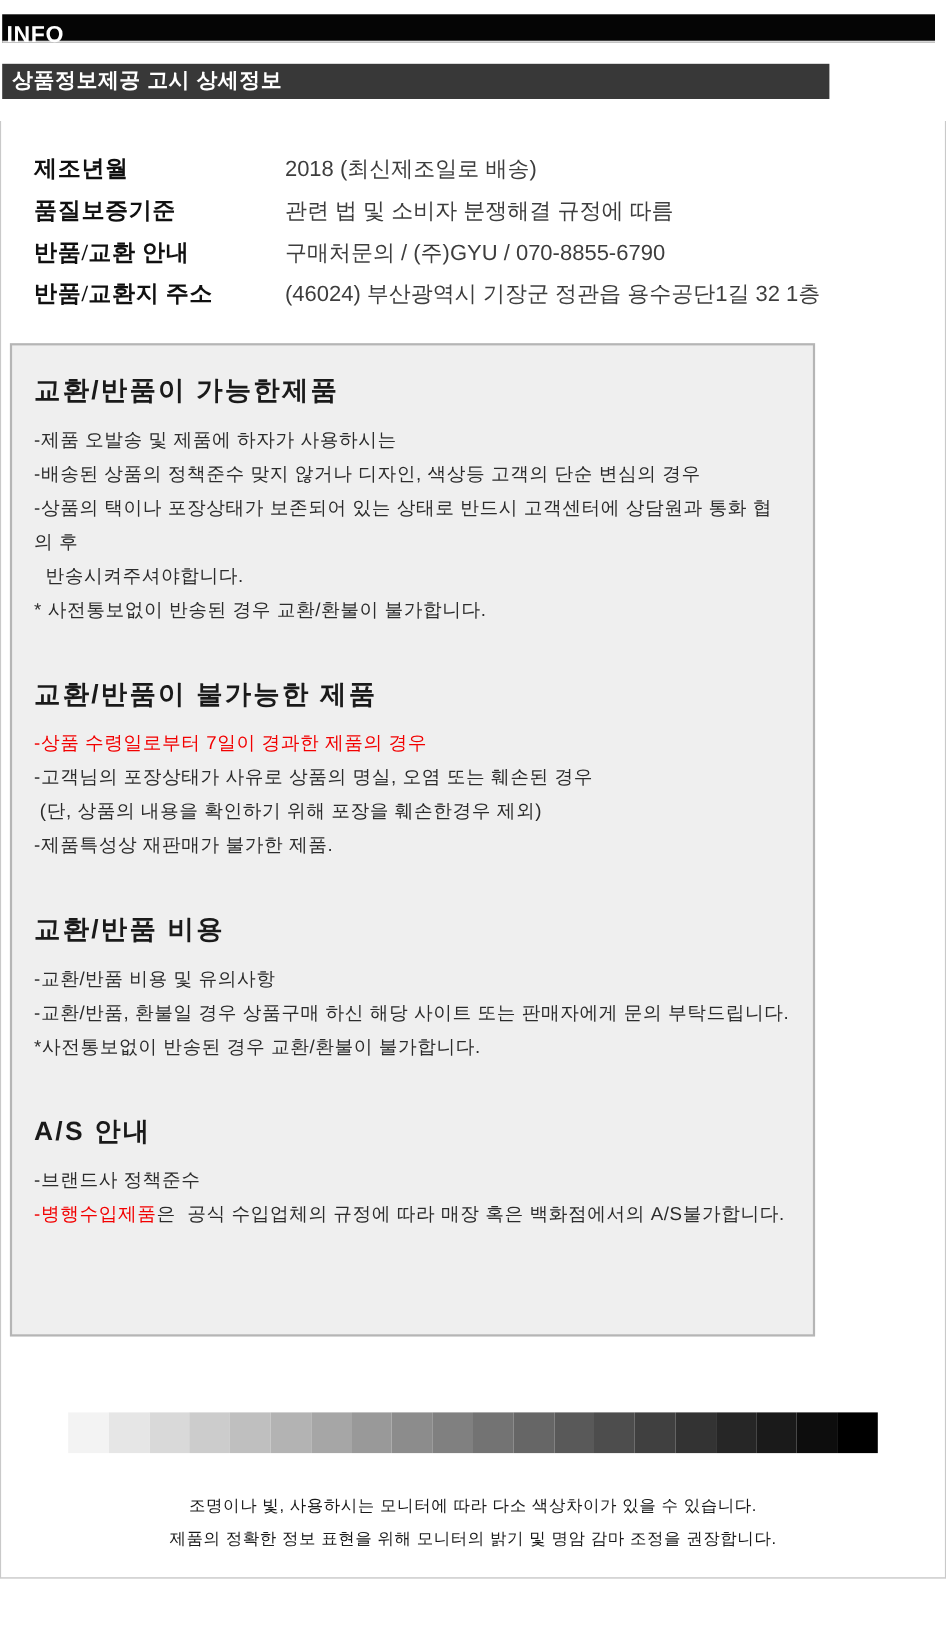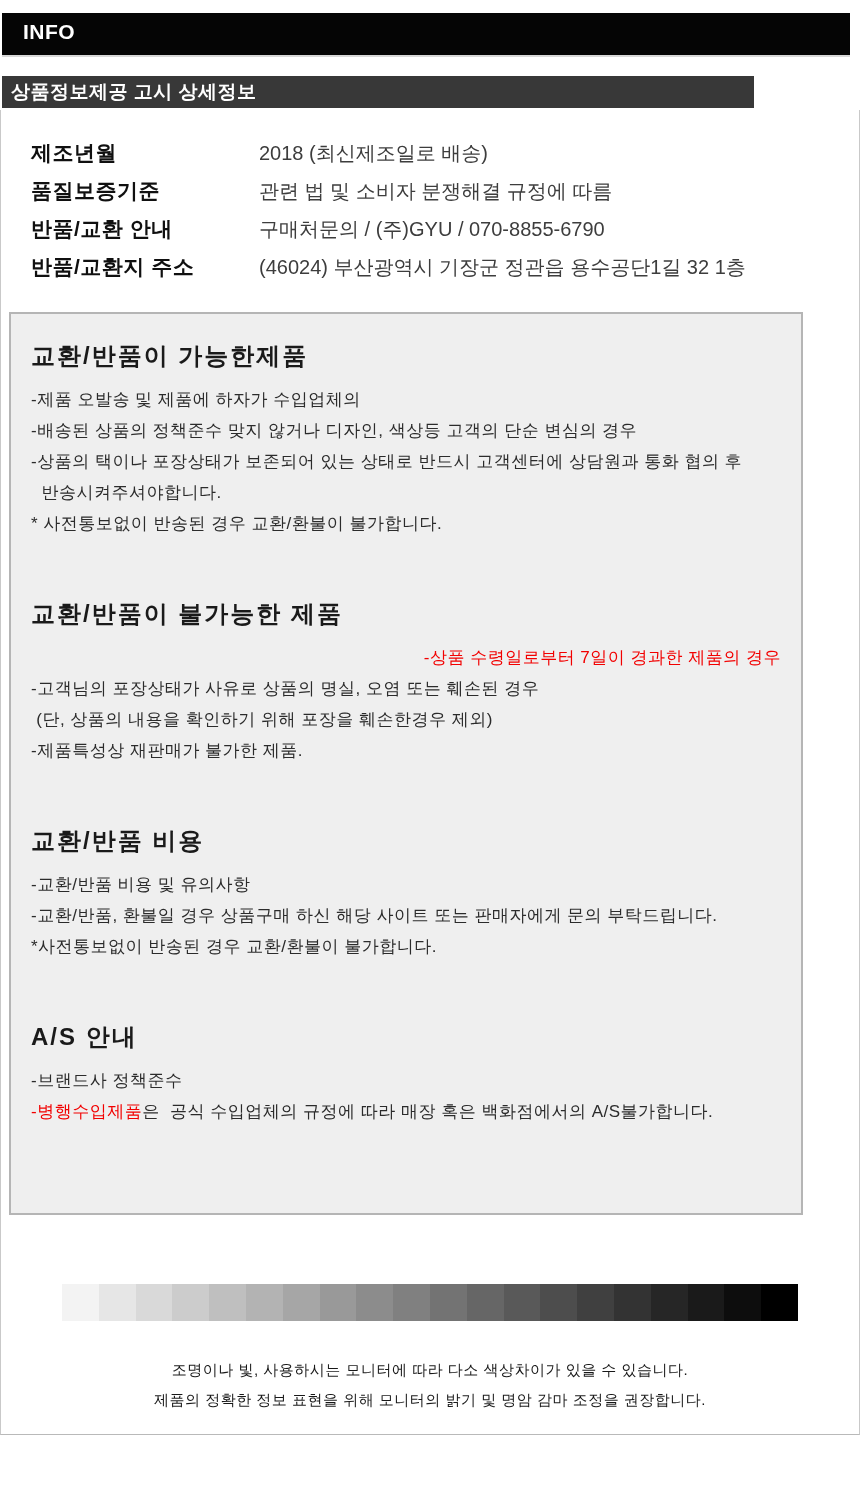--- a/index.html
+++ b/index.html
@@ -13,28 +13,28 @@
     width: 860px;
     height: 1500px;
     background: #fff;
     overflow: hidden;
   }
 
   
   .info-bar {
     margin: 13px 10px 0 2px;
     width: 848px;
-    height: 44px;
+    height: 26px;
     background: var(--header-bar, #050505);
     border-bottom: 2px solid #d8d8d8;
     color: #fff;
     font-size: 21px;
     font-weight: bold;
     line-height: 37px;
-    padding-left: 21px;
+    padding-left: 4px;
     letter-spacing: 0.5px;
   }
 
   
   .sub-bar {
     margin: 19px 10px 0 2px;
     width: 752px;
     height: 32px;
     background: var(--subheader-bar, #383838);
     color: #fff;
@@ -66,53 +66,54 @@
     display: grid;
     grid-template-columns: 228px 1fr;
     height: 38px;
     align-items: center;
   }
   .spec-label {
     font-size: 21px;
     font-weight: bold;
     color: #101010;
     letter-spacing: 0.5px;
+    font-family: Liberation Serif, serif;
   }
   .spec-value {
     font-size: 20px;
     color: #3d3d3d;
   }
 
   
   .notice-box {
     margin: 26px 8px 0 8px;
-    width: 794px;
+    width: 732px;
     height: 903px;
     background: var(--box-background, #efefef);
     border: 2px solid var(--box-border, #b5b5b5);
     padding: 28px 20px 0 20px;
   }
-  .notice-section { margin-top: 61px; }
+  .notice-section { margin-top: 48px; }
   .notice-section.first { margin-top: 0; }
   .section-title {
     font-size: 24px;
     font-weight: bold;
     color: #1a1a1a;
     letter-spacing: 2px;
     line-height: 28px;
     margin-bottom: 14px;
   }
   .notice-line {
     font-size: 17px;
     line-height: 31px;
     color: #2b2b2b;
     letter-spacing: 0.5px;
     white-space: pre-wrap;
   }
-  .red { color: var(--red-text, #f20000); text-align: right; }
+  .red { color: var(--red-text, #f20000); }
 
   
   .grayscale-bar {
     margin: 69px auto 0 auto;
     width: 736px;
     height: 37px;
     display: flex;
   }
   .gs-step { flex: 1 1 0; height: 100%; }
 
@@ -159,21 +160,21 @@
       <div class="spec-row">
         <div class="spec-label">반품/교환지 주소</div>
         <div class="spec-value">(46024) 부산광역시 기장군 정관읍 용수공단1길 32 1층</div>
       </div>
     </div>
 
     <div class="notice-box">
 
       <div class="notice-section first">
         <div class="section-title">교환/반품이 가능한제품</div>
-        <p class="notice-line">-제품 오발송 및 제품에 하자가 수입업체의</p>
+        <p class="notice-line">-제품 오발송 및 제품에 하자가 사용하시는</p>
         <p class="notice-line">-배송된 상품의 정책준수 맞지 않거나 디자인, 색상등 고객의 단순 변심의 경우</p>
         <p class="notice-line">-상품의 택이나 포장상태가 보존되어 있는 상태로 반드시 고객센터에 상담원과 통화 협의 후</p>
         <p class="notice-line">  반송시켜주셔야합니다.</p>
         <p class="notice-line">* 사전통보없이 반송된 경우 교환/환불이 불가합니다.</p>
       </div>
 
       <div class="notice-section">
         <div class="section-title">교환/반품이 불가능한 제품</div>
         <p class="notice-line red">-상품 수령일로부터 7일이 경과한 제품의 경우</p>
         <p class="notice-line">-고객님의 포장상태가 사유로 상품의 명실, 오염 또는 훼손된 경우</p>

